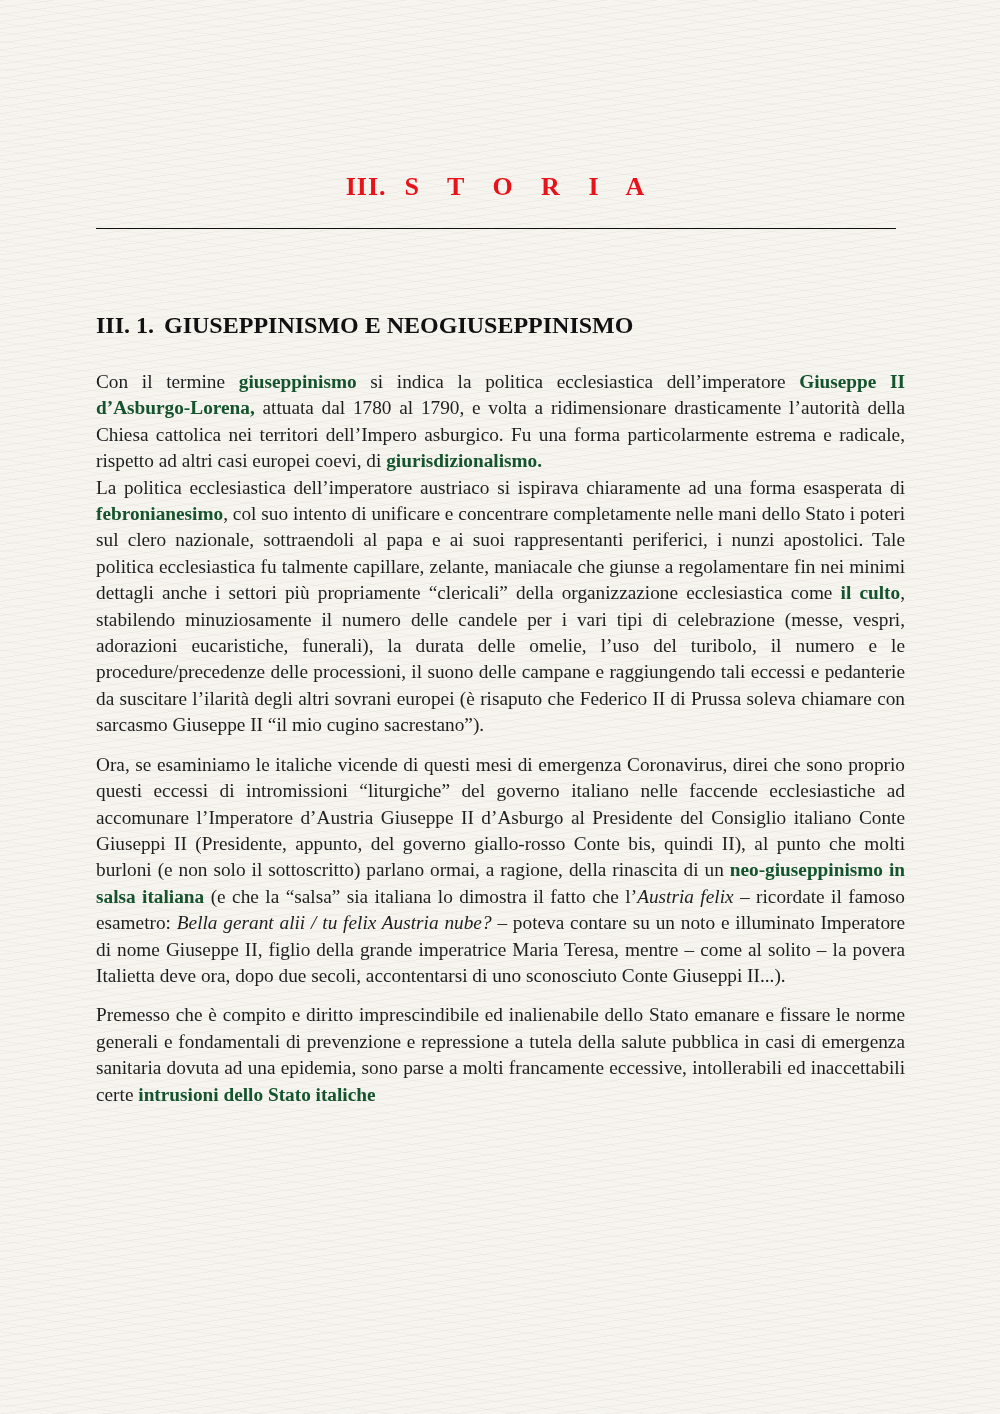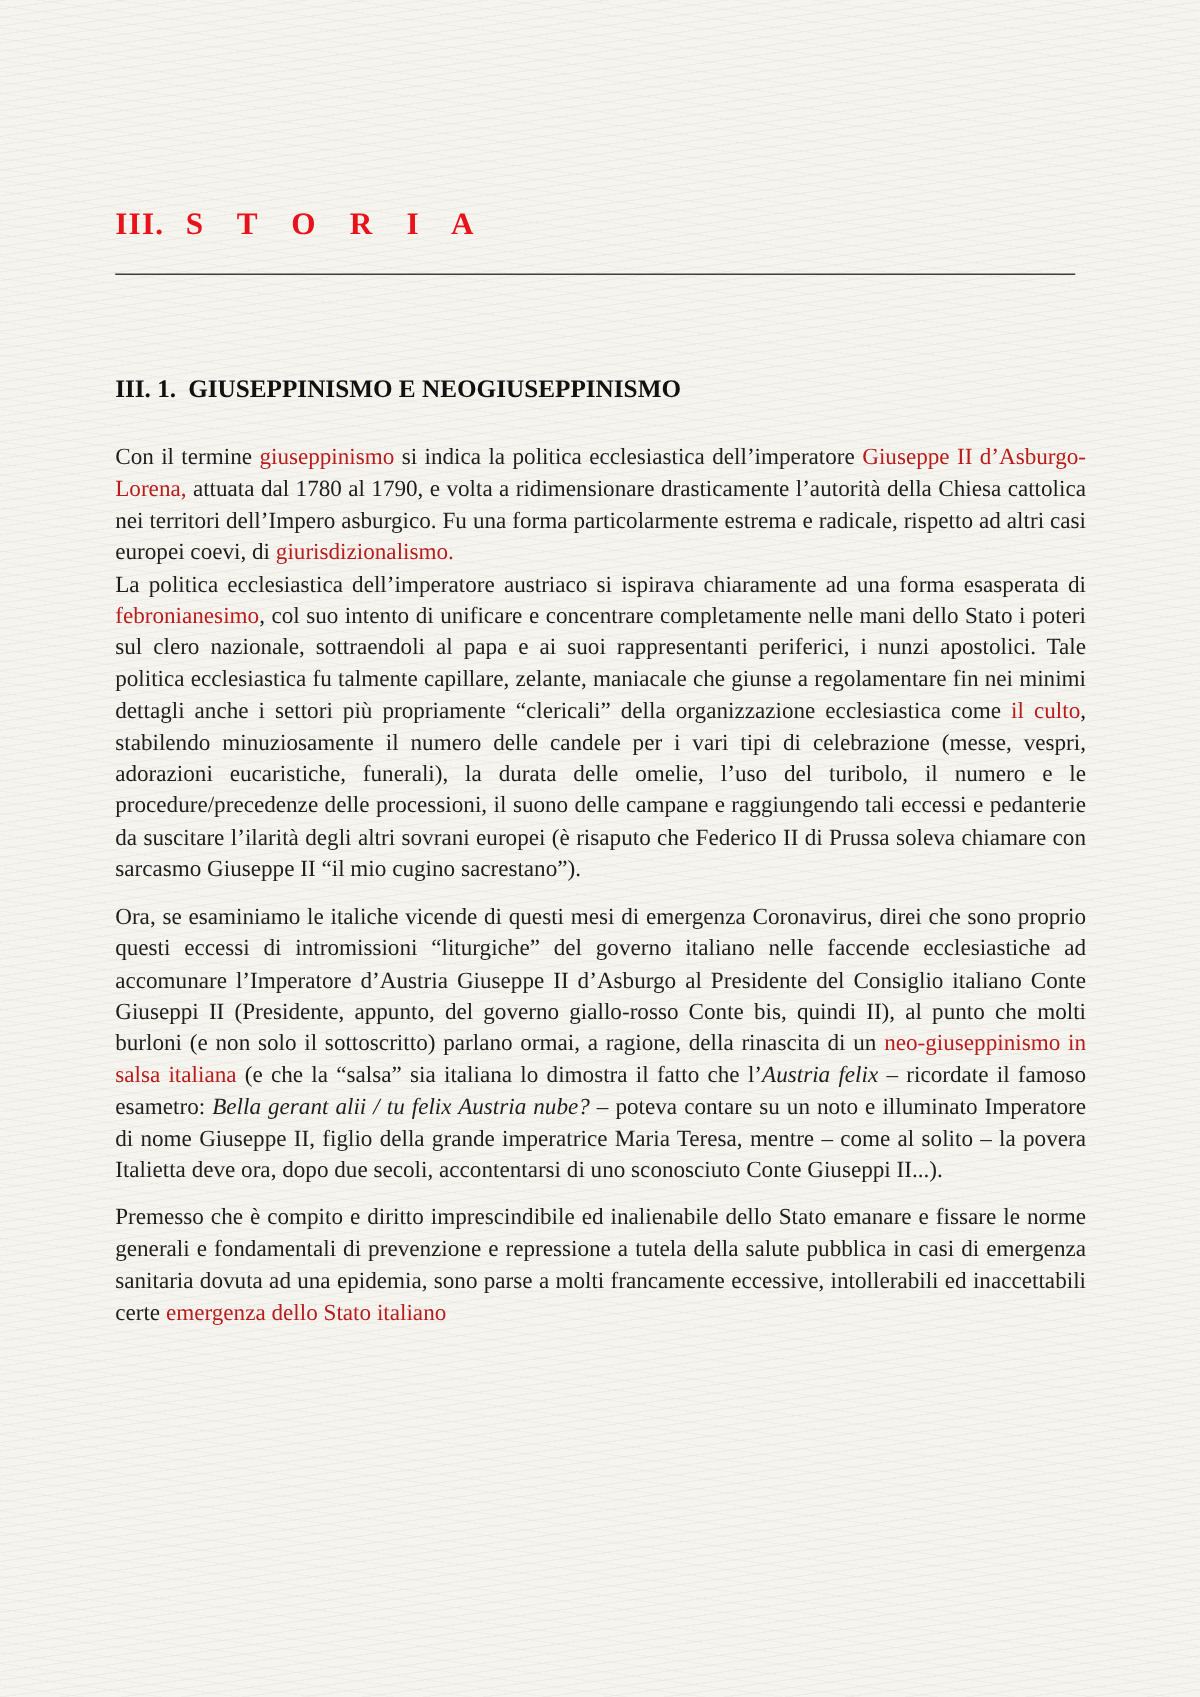--- a/index.html
+++ b/index.html
@@ -22,21 +22,21 @@
       position: absolute;
       left: 96px;
       top: 0;
       width: 809px;
     }
     .chapter-title {
       position: absolute;
       top: 172px;
       left: 0;
       width: 809px;
-      text-align: left;
+      text-align: center;
       color: #e8121b;
       font-weight: bold;
       font-size: 26px;
       letter-spacing: 0;
       margin: 0;
     }
     .chapter-title .num {
       letter-spacing: 1px;
       margin-right: 18px;
     }
@@ -49,21 +49,21 @@
       left: 0;
       width: 800px;
       height: 0;
       border-top: 1.3px solid #111;
     }
     .section-title {
       position: absolute;
       top: 312px;
       left: 0;
       margin: 0;
-      font-size: 21px;
+      font-size: 24px;
       font-weight: bold;
       color: #111;
       white-space: nowrap;
     }
     .section-title .sec-num {
       margin-right: 10px;
     }
     .body {
       position: absolute;
       top: 369px;
@@ -74,22 +74,22 @@
       text-align: justify;
       color: #1e1e1e;
     }
     .body p {
       margin: 0;
     }
     .body p.gap {
       margin-top: 13px;
     }
     .body b {
-      font-weight: normal;
-      color: #b91c1c;
+      font-weight: bold;
+      color: #14532d;
     }
     .body i {
       font-style: italic;
     }
   </style>
 </head>
 <body>
 
 <div class="page">
 
@@ -100,16 +100,16 @@
   <div class="rule"></div>
 
   <h2 class="section-title">
     <span class="sec-num">III. 1.</span><span>GIUSEPPINISMO E NEOGIUSEPPINISMO</span>
   </h2>
 
   <div class="body">
     <p><span>Con il termine </span><b>giuseppinismo</b><span> si indica la politica ecclesiastica dell’imperatore </span><b>Giuseppe II d’Asburgo-Lorena,</b><span> attuata dal 1780 al 1790, e volta a ridimensionare drasticamente l’autorità della Chiesa cattolica nei territori dell’Impero asburgico. Fu una forma particolarmente estrema e radicale, rispetto ad altri casi europei coevi, di </span><b>giurisdizionalismo.</b></p>
     <p><span>La politica ecclesiastica dell’imperatore austriaco si ispirava chiaramente ad una forma esasperata di </span><b>febronianesimo</b><span>, col suo intento di unificare e concentrare completamente nelle mani dello Stato i poteri sul clero nazionale, sottraendoli al papa e ai suoi rappresentanti periferici, i nunzi apostolici. Tale politica ecclesiastica fu talmente capillare, zelante, maniacale che giunse a regolamentare fin nei minimi dettagli anche i settori più propriamente “clericali” della organizzazione ecclesiastica come </span><b>il culto</b><span>, stabilendo minuziosamente il numero delle candele per i vari tipi di celebrazione (messe, vespri, adorazioni eucaristiche, funerali), la durata delle omelie, l’uso del turibolo, il numero e le procedure/precedenze delle processioni, il suono delle campane e raggiungendo tali eccessi e pedanterie da suscitare l’ilarità degli altri sovrani europei (è risaputo che Federico II di Prussa soleva chiamare con sarcasmo Giuseppe II “il mio cugino sacrestano”).</span></p>
     <p class="gap"><span>Ora, se esaminiamo le italiche vicende di questi mesi di emergenza Coronavirus, direi che sono proprio questi eccessi di intromissioni “liturgiche” del governo italiano nelle faccende ecclesiastiche ad accomunare l’Imperatore d’Austria Giuseppe II d’Asburgo al Presidente del Consiglio italiano Conte Giuseppi II (Presidente, appunto, del governo giallo-rosso Conte bis, quindi II), al punto che molti burloni (e non solo il sottoscritto) parlano ormai, a ragione, della rinascita di un </span><b>neo-giuseppinismo in salsa italiana</b><span> (e che la “salsa” sia italiana lo dimostra il fatto che l’</span><i>Austria felix</i><span> – ricordate il famoso esametro: </span><i>Bella gerant alii / tu felix Austria nube?</i><span> – poteva contare su un noto e illuminato Imperatore di nome Giuseppe II, figlio della grande imperatrice Maria Teresa, mentre – come al solito – la povera Italietta deve ora, dopo due secoli, accontentarsi di uno sconosciuto Conte Giuseppi II...).</span></p>
-    <p class="gap"><span>Premesso che è compito e diritto imprescindibile ed inalienabile dello Stato emanare e fissare le norme generali e fondamentali di prevenzione e repressione a tutela della salute pubblica in casi di emergenza sanitaria dovuta ad una epidemia, sono parse a molti francamente eccessive, intollerabili ed inaccettabili certe </span><b>emergenza dello Stato italiano</b></p>
+    <p class="gap"><span>Premesso che è compito e diritto imprescindibile ed inalienabile dello Stato emanare e fissare le norme generali e fondamentali di prevenzione e repressione a tutela della salute pubblica in casi di emergenza sanitaria dovuta ad una epidemia, sono parse a molti francamente eccessive, intollerabili ed inaccettabili certe </span><b>intrusioni dello Stato italiche</b></p>
   </div>
 
 </div>
 
 </body></html>

